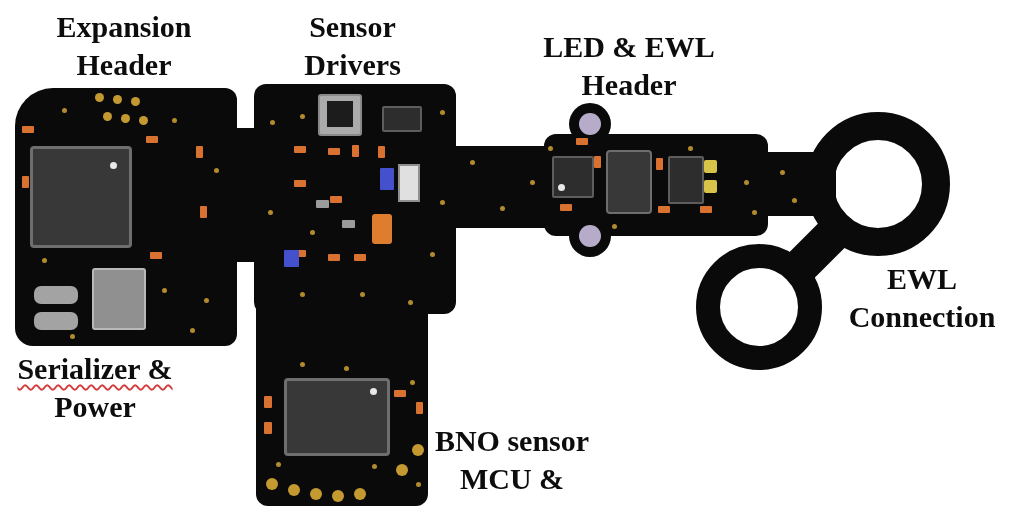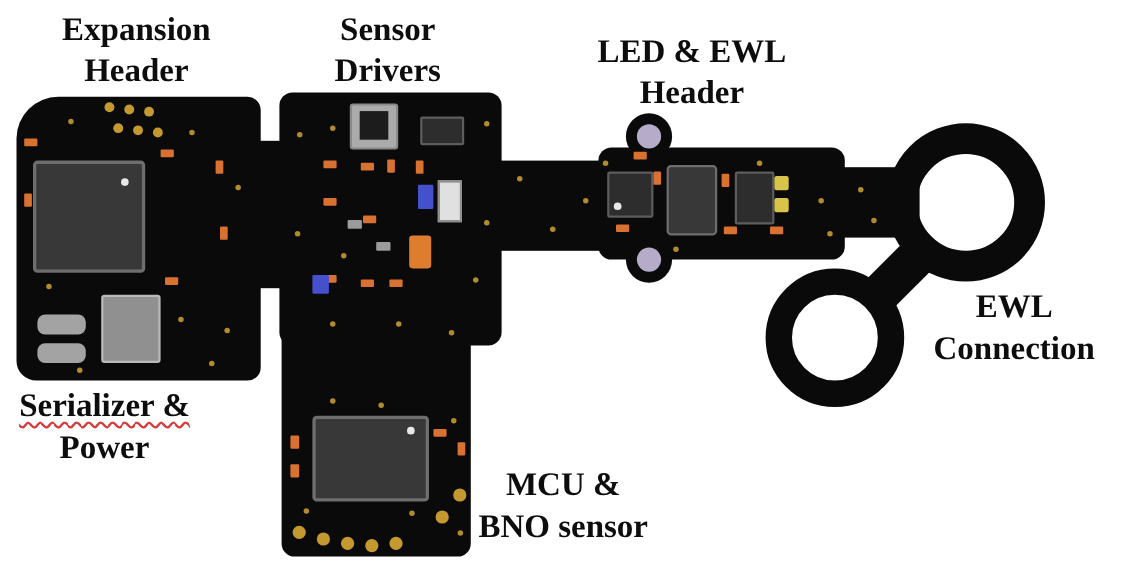--- a/index.html
+++ b/index.html
@@ -169,17 +169,17 @@
   </div>
   <div class="label" style="left:0px;top:350px;width:190px">
     <span class="ln misspelled">Serializer &amp;</span>
     <span class="ln">Power</span>
   </div>
   <div class="label" style="left:820px;top:260px;width:204px">
     <span class="ln">EWL</span>
     <span class="ln">Connection</span>
   </div>
   <div class="label" style="left:412px;top:422px;width:200px">
+    <span class="ln">BNO sensor</span>
     <span class="ln">MCU &amp;</span>
-    <span class="ln">BNO sensor</span>
   </div>
 
 </div>
 
 </body></html>

